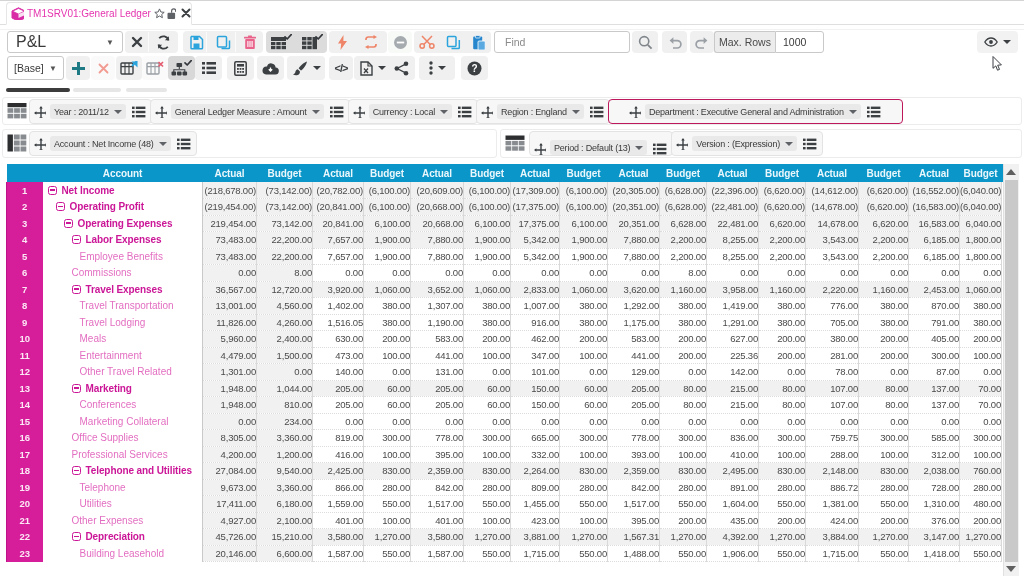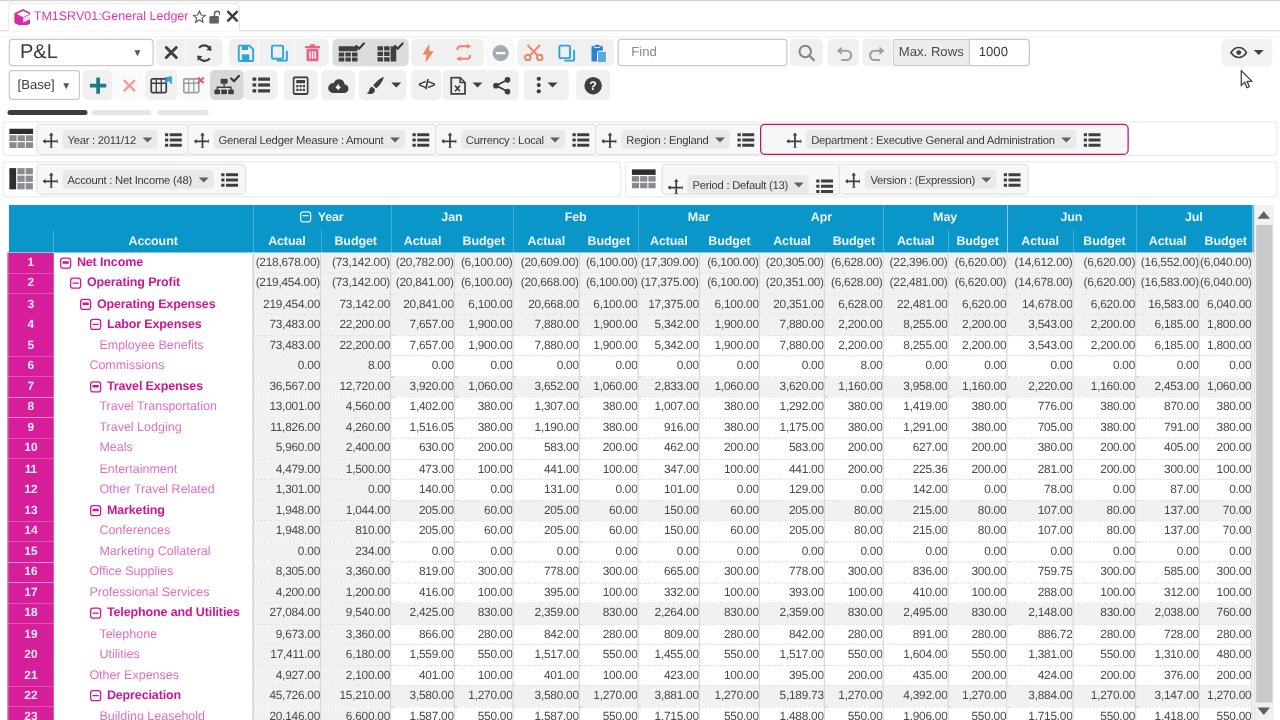--- a/index.html
+++ b/index.html
@@ -510,32 +510,20 @@
       <col style="width:47px">
       <col style="width:52px">
       <col style="width:47px">
       <col style="width:53px">
       <col style="width:50px">
       <col style="width:51px">
       <col style="width:42px">
       <col style="width:2px">
     </colgroup>
     <tbody>
-      <tr class="h1">
-        <td colspan="2"></td>
-        <td colspan="2" class="hc"><span class="hexp"><span></span></span>Year</td>
-        <td colspan="2" class="hc">Jan</td>
-        <td colspan="2" class="hc">Feb</td>
-        <td colspan="2" class="hc">Mar</td>
-        <td colspan="2" class="hc">Apr</td>
-        <td colspan="2" class="hc">May</td>
-        <td colspan="2" class="hc">Jun</td>
-        <td colspan="2" class="hc">Jul</td>
-        <td class="sl"></td>
-      </tr>
       <tr class="h2">
         <td></td>
         <td class="hc">Account</td>
         <td class="hc">Actual</td>
         <td class="hc">Budget</td>
         <td class="hc">Actual</td>
         <td class="hc">Budget</td>
         <td class="hc">Actual</td>
         <td class="hc">Budget</td>
         <td class="hc">Actual</td>
@@ -1107,21 +1095,21 @@
           </span>
         </td>
         <td class="nc g">45,726.00</td>
         <td class="nc g">15,210.00</td>
         <td class="nc g">3,580.00</td>
         <td class="nc g">1,270.00</td>
         <td class="nc g">3,580.00</td>
         <td class="nc g">1,270.00</td>
         <td class="nc g">3,881.00</td>
         <td class="nc g">1,270.00</td>
-        <td class="nc g">5,189.73</td>
+        <td class="nc g">1,567.31</td>
         <td class="nc g">1,270.00</td>
         <td class="nc g">4,392.00</td>
         <td class="nc g">1,270.00</td>
         <td class="nc g">3,884.00</td>
         <td class="nc g">1,270.00</td>
         <td class="nc g">3,147.00</td>
         <td class="nc g">1,270.00</td>
         <td class="sl"></td>
       </tr>
       <tr class="dr">

